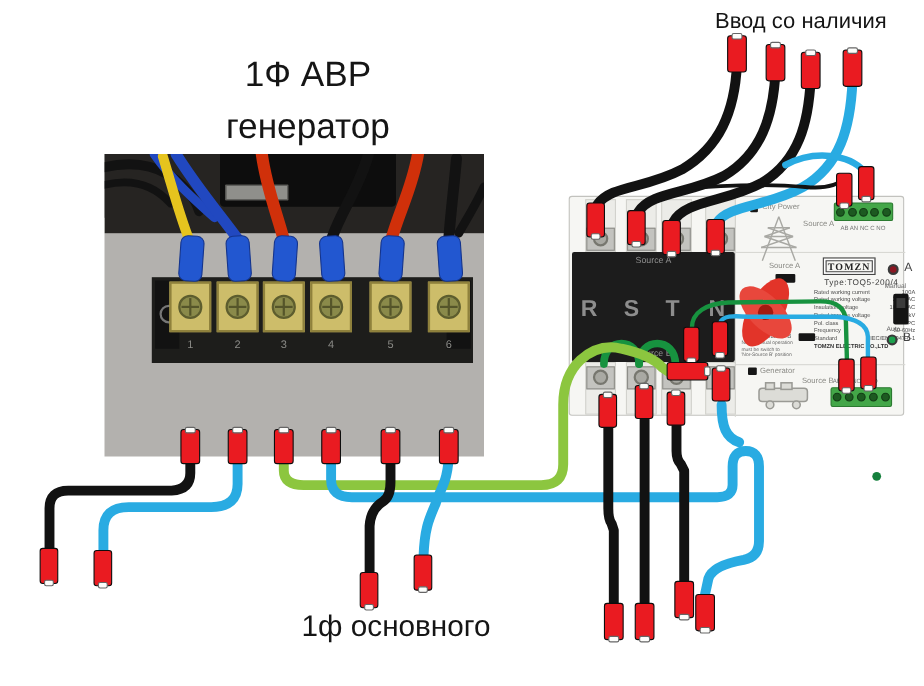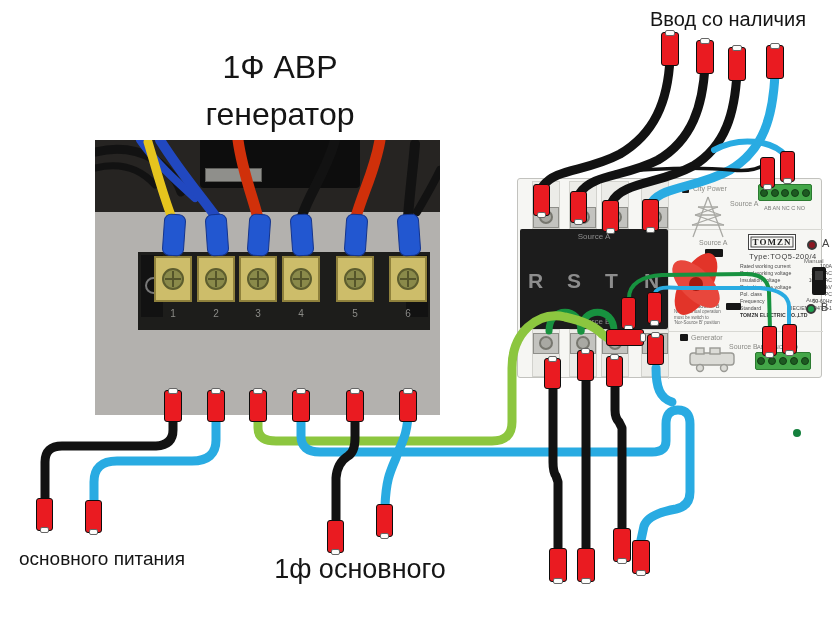--- a/index.html
+++ b/index.html
@@ -415,16 +415,15 @@
       <div class="conn down" style="left: 613px; top: 528px; width: 18px; height: 34px;">
         <span class="tip"></span>
       </div>
       <div class="conn down" style="left: 632px; top: 540px; width: 18px; height: 34px;">
         <span class="tip"></span>
       </div>
     </div>
 
   <div id="label-vvod" class="big-label">Ввод со наличия</div>
   <div id="label-ind" class="big-label">
-    <div>основного питания</div>
   </div>
   <div id="label-gen" class="big-label">1ф основного</div>
 </div>
 
 </body></html>

